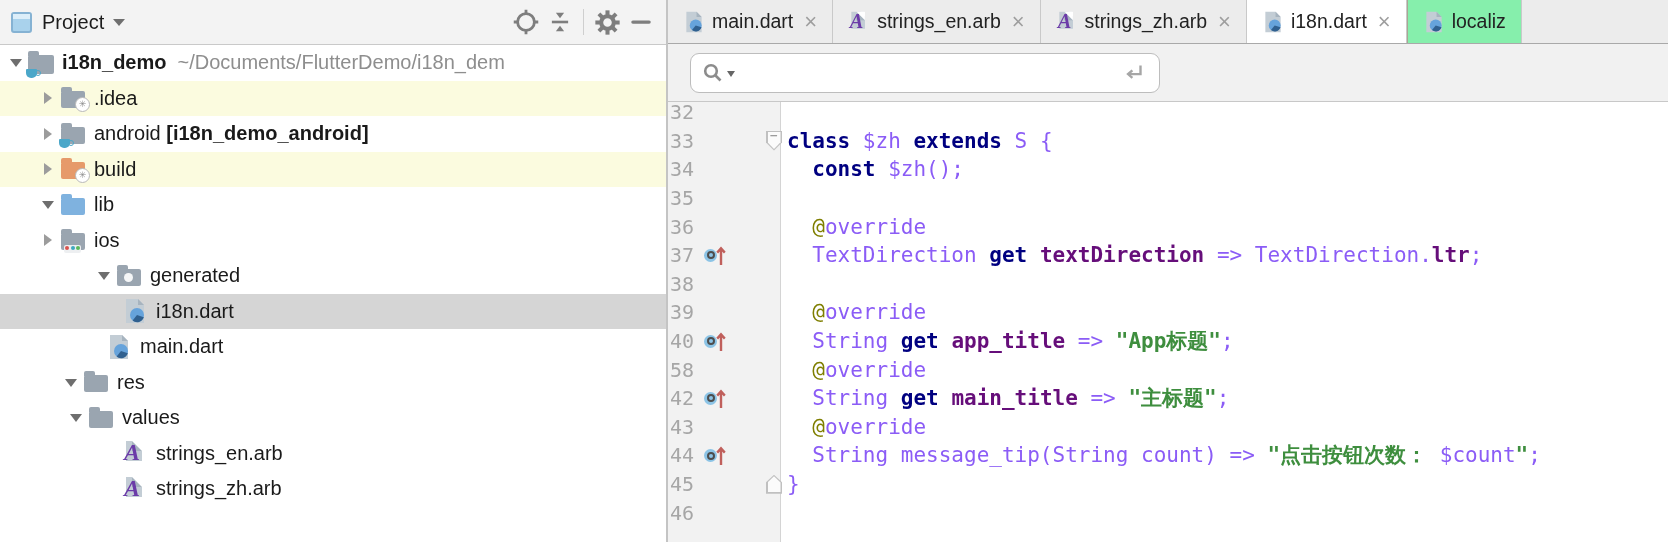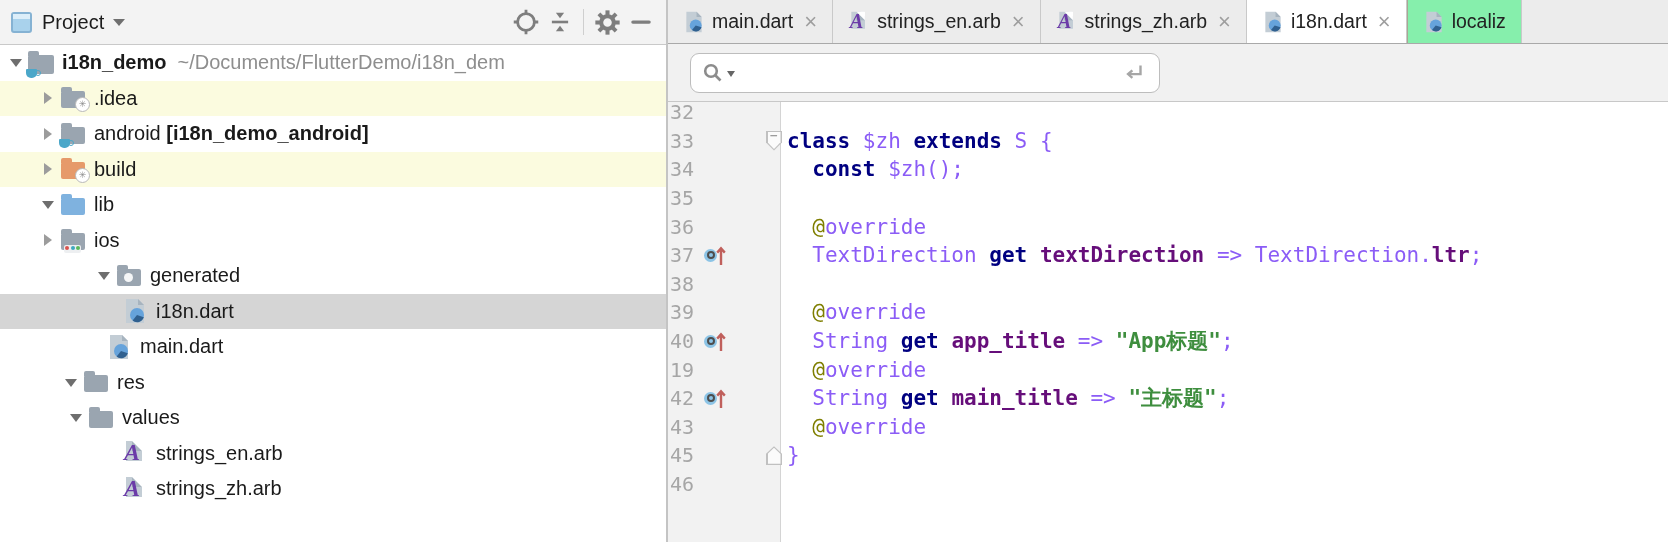--- a/index.html
+++ b/index.html
@@ -474,41 +474,52 @@
     <span class="ovr" style="display: block;">
       <i class="oc"></i>
       <svg width="12" height="23" viewBox="0 0 12 23" style="position:absolute;left:11px;top:0" fill="none" stroke="#C0605C" stroke-width="2.4">
         <path d="M6 21 V5 M2.2 8.6 L6 4.4 L9.8 8.6"></path>
       </svg>
     </span>
 
     <span class="ctext"><span class="tk-def">  String </span><span class="tk-kw">get</span><span class="tk-prop"> app_title</span><span class="tk-def"> =&gt; </span><span class="tk-str">"App标题"</span><span class="tk-def">;</span></span>
   </div>
         <div class="cline">
-    <span class="lnum">19</span>
+    <span class="lnum">58</span>
 
     <span class="ctext"><span class="tk-def">  </span><span class="tk-ann">@</span><span class="tk-def">override</span></span>
   </div>
         <div class="cline">
     <span class="lnum">42</span>
     <span class="ovr" style="display: block;">
       <i class="oc"></i>
       <svg width="12" height="23" viewBox="0 0 12 23" style="position:absolute;left:11px;top:0" fill="none" stroke="#C0605C" stroke-width="2.4">
         <path d="M6 21 V5 M2.2 8.6 L6 4.4 L9.8 8.6"></path>
       </svg>
     </span>
 
     <span class="ctext"><span class="tk-def">  String </span><span class="tk-kw">get</span><span class="tk-prop"> main_title</span><span class="tk-def"> =&gt; </span><span class="tk-str">"主标题"</span><span class="tk-def">;</span></span>
   </div>
         <div class="cline">
     <span class="lnum">43</span>
 
     <span class="ctext"><span class="tk-def">  </span><span class="tk-ann">@</span><span class="tk-def">override</span></span>
   </div>
         <div class="cline">
+    <span class="lnum">44</span>
+    <span class="ovr" style="display: block;">
+      <i class="oc"></i>
+      <svg width="12" height="23" viewBox="0 0 12 23" style="position:absolute;left:11px;top:0" fill="none" stroke="#C0605C" stroke-width="2.4">
+        <path d="M6 21 V5 M2.2 8.6 L6 4.4 L9.8 8.6"></path>
+      </svg>
+    </span>
+
+    <span class="ctext"><span class="tk-def">  String message_tip(String count) =&gt; </span><span class="tk-str">"点击按钮次数： </span><span class="tk-def">$count</span><span class="tk-str">"</span><span class="tk-def">;</span></span>
+  </div>
+        <div class="cline">
     <span class="lnum">45</span>
 
     <span class="fold fe" style="display: block;">
             <i></i>
           </span>
     <span class="ctext"><span class="tk-def">}</span></span>
   </div>
         <div class="cline">
     <span class="lnum">46</span>
 

